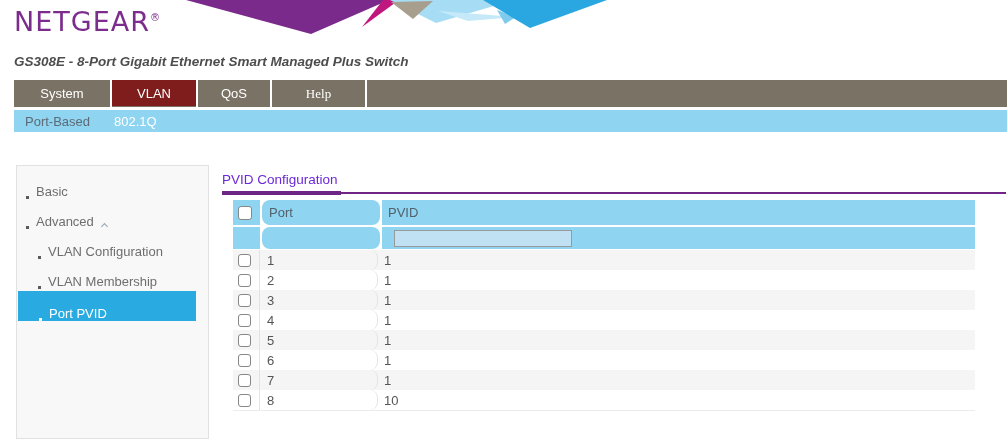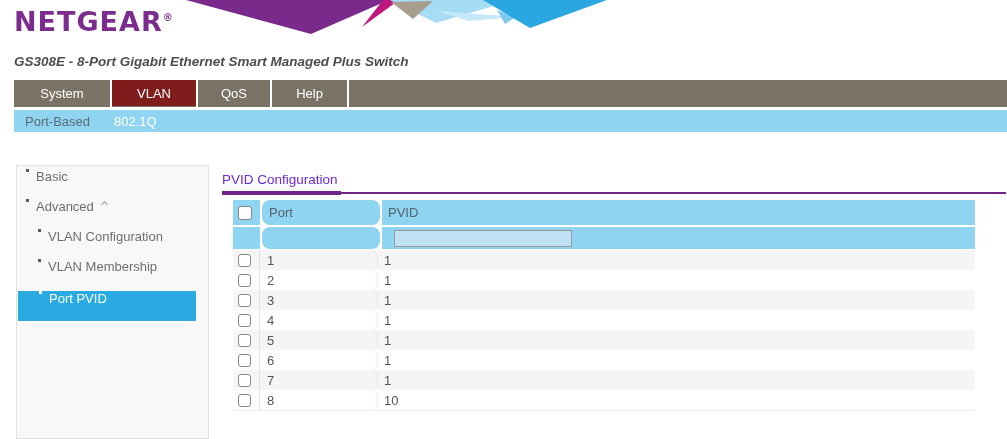--- a/index.html
+++ b/index.html
@@ -9,21 +9,21 @@
     background: #ffffff;
     font-family: "Liberation Sans", sans-serif;
     overflow: hidden;
   }
   
   .banner { position: absolute; left: 186px; top: 0; }
   
   .logo {
     position: absolute; left: 14px; top: 6px;
     font-family: "DejaVu Sans", sans-serif;
-    font-weight: bold; font-size: 27px; letter-spacing: 1px;
+    font-weight: normal; font-size: 27px; letter-spacing: 1px;
     color: #7b2c8c;
   }
   .logo sup { font-size: 10px; vertical-align: super; }
   .device-title {
     position: absolute; left: 14px; top: 54px;
     font-size: 13.5px; font-weight: bold; color: #4d4d4d; font-style: italic;
   }
   
   .navbar {
     position: absolute; left: 14px; right: 0; top: 80px; height: 27px;
@@ -31,37 +31,37 @@
   }
   .nav-tab {
     height: 27px; display: flex; align-items: center; justify-content: center;
     color: #fff; font-size: 13px; background: #7a7265; cursor: pointer;
     flex: 0 0 auto;
   }
   .nav-gap { width: 2px; height: 27px; background: #fff; flex: 0 0 auto; }
   .nav-tab.t0 { width: 96px; }
   .nav-tab.t1 { width: 84px; }
   .nav-tab.t2 { width: 72px; }
-  .nav-tab.t3 { width: 75px; }
+  .nav-tab.t3 { width: 93px; font-family: Liberation Serif, serif; }
   .nav-tab.active { background: #7f1d1d; height: 26px; }
   .nav-fill { flex: 1 1 auto; background: #7a7265; height: 27px; }
   
   .subnav {
     position: absolute; left: 14px; right: 0; top: 110px; height: 22px;
     background: #8fd4f0; display: flex; align-items: center; font-size: 13px;
   }
   .subnav-item { margin-left: 11px; color: #5d6b76; cursor: pointer; }
   .subnav-item.active { color: #ffffff; margin-left: 24px; }
   
   .sidebar {
     position: absolute; left: 16px; top: 165px; width: 193px; bottom: 0;
     background: #f8f8f8; border: 1px solid #e1e1e1; padding-top: 3px;
   }
   .side-item {
-    height: 30px; display: flex; align-items: flex-start;
+    height: 30px; display: flex; align-items: flex-end;
     font-size: 13px; color: #6e6e6e; cursor: pointer;
   }
   .side-item.lvl1 { padding-left: 9px; }
   .side-item.lvl2 { padding-left: 21px; }
   .side-item.selected {
     background: #29abe2; color: #ffffff;
     margin-left: 1px; margin-right: 12px; height: 30px; margin-top: 2px;
   }
   .bullet { width: 3px; height: 3px; background: #5a5a5a; margin-right: 7px; flex: 0 0 auto; }
   .side-item.selected .bullet { background: #ffffff; }

